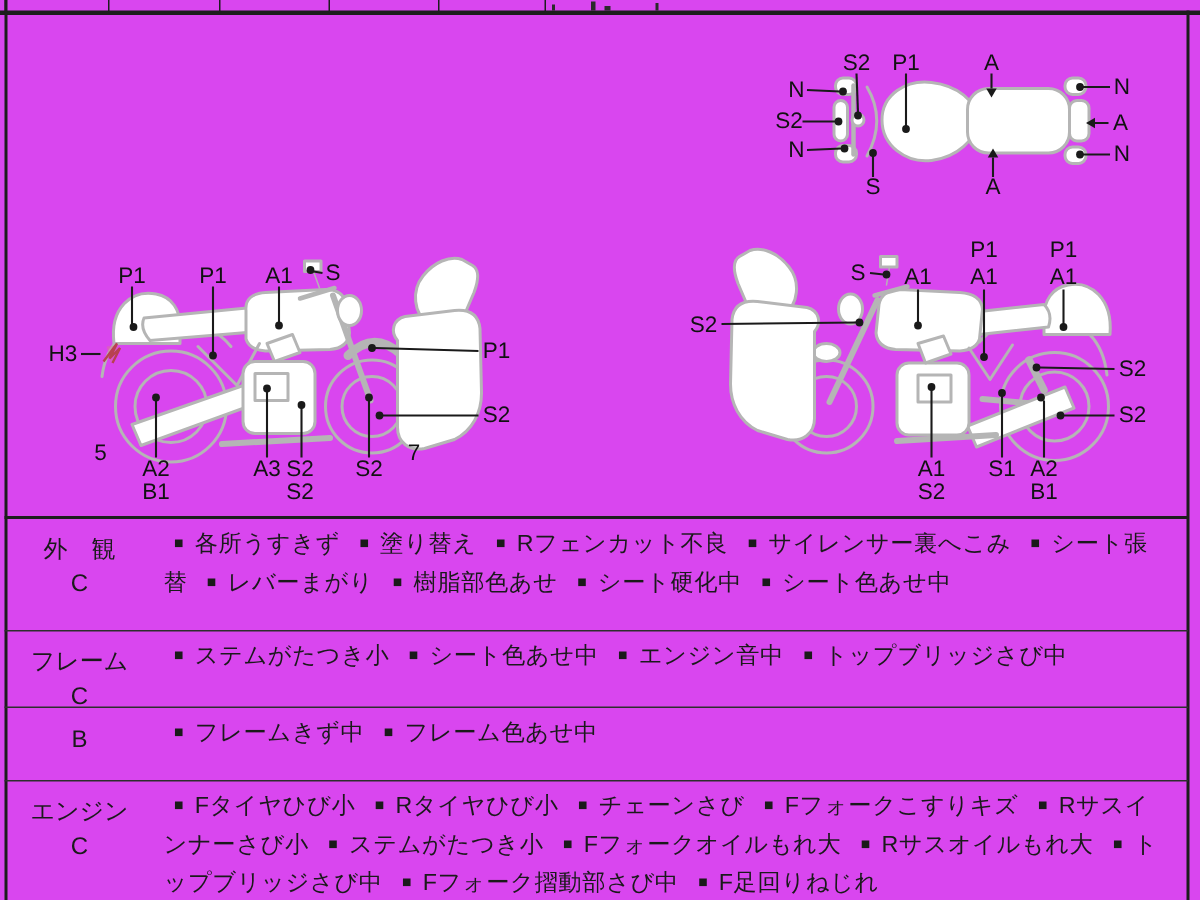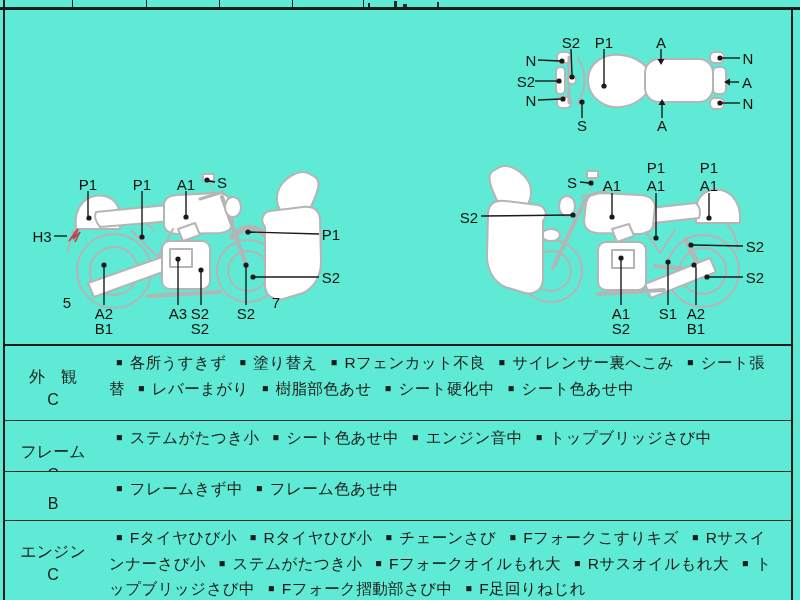--- a/index.html
+++ b/index.html
@@ -1,16 +1,16 @@
 <!DOCTYPE html>
 <html><head>
 <meta charset="utf-8">
 <style>
   html,body{margin:0;padding:0;background:#fff;}
-  .sheet{position:relative;width:800px;height:600px;background:#5eead4;overflow:hidden;
+  .sheet{position:relative;width:800px;height:600px;background:#d946ef;overflow:hidden;
          font-family:"Liberation Sans","DejaVu Sans",sans-serif;color:#1a1a1a;}
   
   .top-rule{position:absolute;left:0;top:7px;width:800px;height:3px;background:#1d1d1d;}
   .cell-line{position:absolute;top:0;width:1px;height:8px;background:#1d1d1d;}
   .frag{position:absolute;background:#2a2a2a;}
   
   .border-left{position:absolute;left:3px;top:0;width:1.5px;height:600px;background:#1d1d1d;}
   .border-right{position:absolute;left:791px;top:7px;width:1.5px;height:593px;background:#1d1d1d;}
   
   .dg{position:absolute;}
@@ -20,21 +20,21 @@
   .skn{stroke:#b5b5b5;stroke-width:2;fill:none;stroke-linejoin:round;stroke-linecap:round;}
   .skt{stroke:#b5b5b5;fill:none;stroke-linecap:round;}
   .al{stroke:#1a1a1a;stroke-width:1.4;fill:none;}
   .ad{fill:#1a1a1a;stroke:none;}
   
   .report{position:absolute;left:3px;top:344px;width:789px;height:256px;
           border-top:2.5px solid #1d1d1d;box-sizing:border-box;}
   .rrow{display:flex;border-bottom:1px solid #2e2e2e;box-sizing:border-box;overflow:hidden;}
   .rrow.last{border-bottom:none;}
   .h1{height:75px;}.h2{height:51px;}.h3{height:49px;}.h4{height:78px;}
-  .label-cell{width:100px;flex:0 0 100px;text-align:center;padding-top:20px;
+  .label-cell{width:100px;flex:0 0 100px;text-align:center;padding-top:10px;
               font-size:16px;line-height:22px;}
   .grade{margin-top:1px;}
   .items-cell{flex:1;padding:4px 12px 0 6px;font-size:15.5px;line-height:24.5px;
               letter-spacing:0.4px;}
   .bullet{font-size:10.5px;margin:0 7px 0 13px;vertical-align:2px;}
   .items-cell .bullet:first-child{margin-left:7px;}
 </style>
 </head>
 <body>
 

